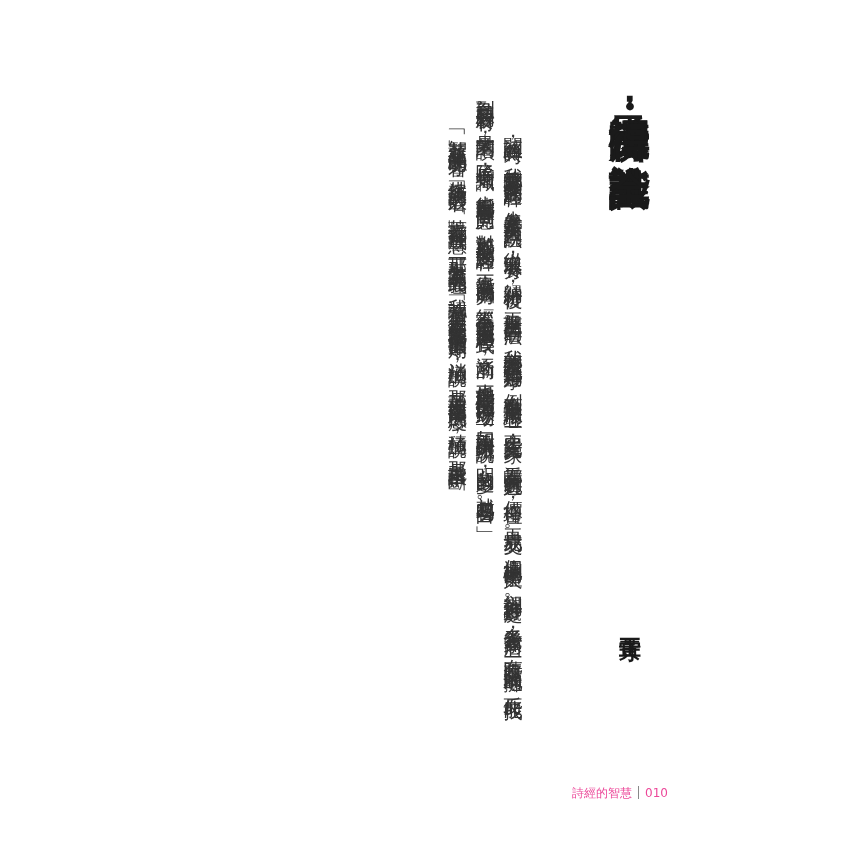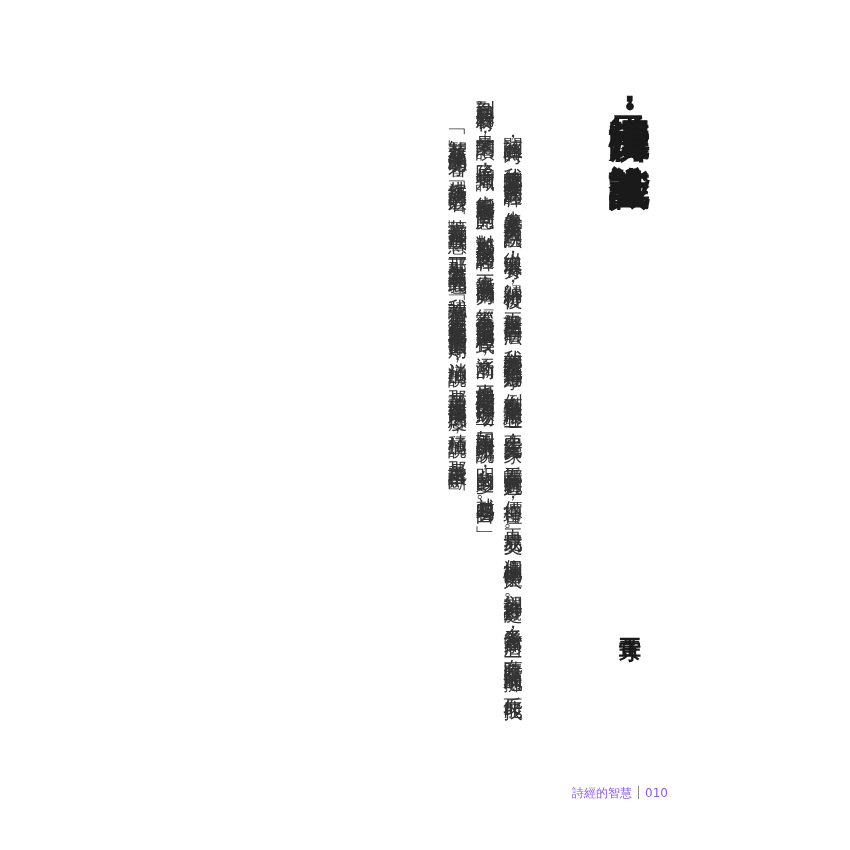--- a/index.html
+++ b/index.html
@@ -19,21 +19,21 @@
   }
   .body-text {
     position:absolute; right:323px; top:85px; height:604px;
     writing-mode:vertical-rl; text-orientation:upright;
     font-size:19px; line-height:27.8px; letter-spacing:1.73px; color:#333;
     font-family:"DejaVu Serif", serif;
   }
   .body-text p { margin:0; text-indent:2em; }
   .footer {
     position:absolute; left:572px; top:784px; height:18px;
-    font-size:12px; line-height:18px; color:#8b5cf6; white-space:nowrap;
+    font-size:12px; line-height:18px; color:#ec4899; white-space:nowrap;
     font-family:"DejaVu Sans", sans-serif;
   }
   .footer .sep { display:inline-block; width:1px; height:13px; background:#888; margin:0 6px; vertical-align:-2px; }
 </style>
 </head>
 <body>
 
 <div class="page">
   <div class="title">楔子・深淺隨所得，誰能識其全</div>
   <div class="author">黃守正</div>

